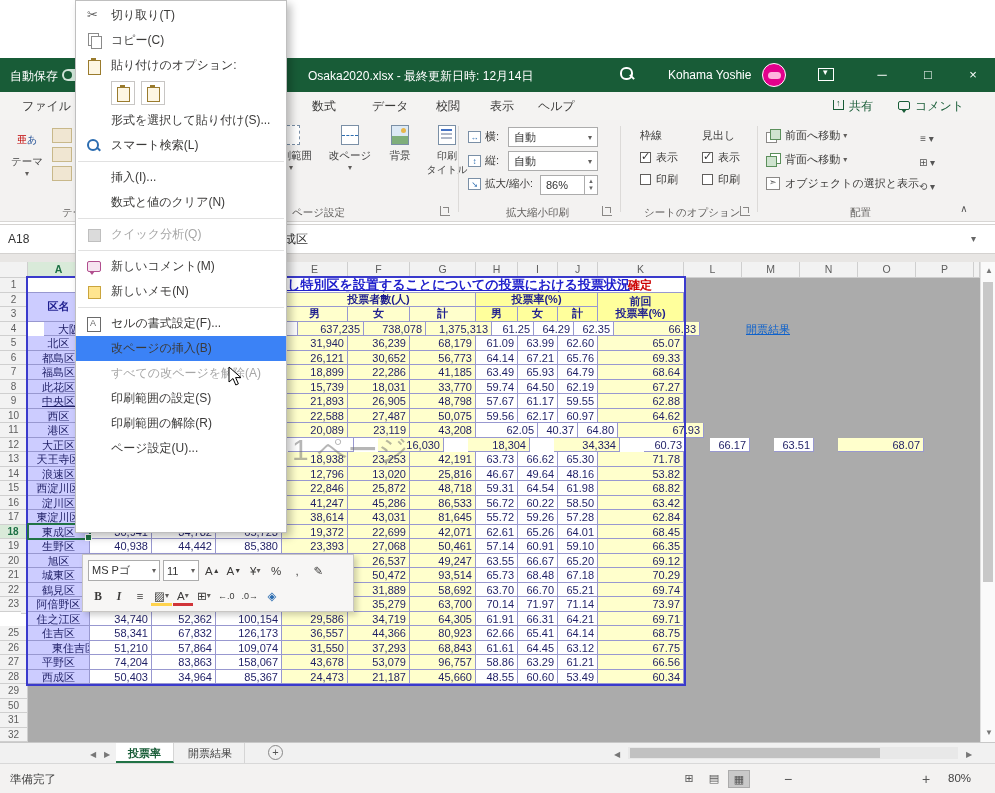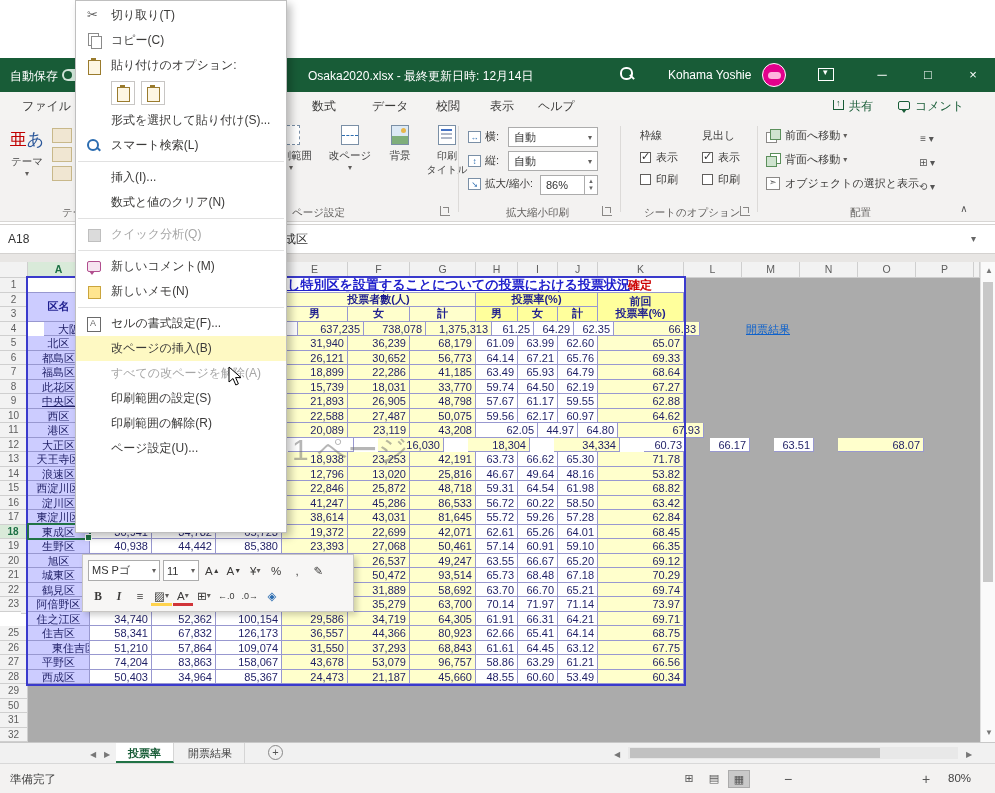--- a/index.html
+++ b/index.html
@@ -109,21 +109,21 @@
 .addsheet{position:absolute;left:268px;top:2px;width:15px;height:15px;border:1px solid #888;border-radius:8px;color:#555;font-size:11px;text-align:center;line-height:13px}
 .hscroll{position:absolute;left:628px;top:4px;width:330px;height:12px;background:#E8E8E8}
 .hthumb{position:absolute;left:2px;top:1px;width:250px;height:10px;background:#C1C1C1}
 .statusbar{position:absolute;left:0;top:763px;width:995px;height:30px;background:#F3F2F1;border-top:1px solid #D8D8D8;font-size:11.5px;color:#444}
 .viewic{position:absolute;top:6px;width:22px;height:18px;text-align:center;line-height:17px;font-size:11px;color:#555}
 .viewic.sel{background:#C9C9C9;border:1px solid #ABABAB}
 
 
 .ctxmenu{position:absolute;left:75px;top:0;width:212px;height:533px;background:#fff;border:1px solid #BFBFBF;box-shadow:4px 4px 8px rgba(0,0,0,.25);z-index:50;padding-top:2px}
 .mi{display:flex;align-items:center;height:25px;padding:0 8px 0 10px;font-size:12px;color:#3b3a39;white-space:nowrap}
-.mi.hl{background:#fef9c3}
+.mi.hl{background:#3b82f6}
 .mi.dis{color:#A6A6A6}
 .msep{height:7px;position:relative}
 .msep::after{content:"";position:absolute;left:2px;right:2px;top:3px;border-top:1px solid #E1E1E1}
 .mic{width:16px;height:16px;position:relative;flex:0 0 16px;margin-right:9px}
 .mic-cut::before{content:"✂";position:absolute;left:1px;top:-1px;font-size:13px;color:#5f5f5f}
 .mic-copy::before{content:"";position:absolute;left:2px;top:0;width:9px;height:11px;border:1px solid #8a8a8a;background:#fff}
 .mic-copy::after{content:"";position:absolute;left:5px;top:3px;width:9px;height:11px;border:1px solid #8a8a8a;background:#fff}
 .mic-clip::before{content:"";position:absolute;left:2px;top:2px;width:11px;height:13px;border:1px solid #9a7b2d;background:#fdf6e3}
 .mic-clip::after{content:"";position:absolute;left:5px;top:0;width:5px;height:3px;background:#9a7b2d}
 .mic-lookup::before{content:"";position:absolute;left:1px;top:1px;width:8px;height:8px;border:2px solid #2b6cb0;border-radius:6px}
@@ -171,21 +171,21 @@
   <div class="tabrow">
     <span class="rtab" style="left:18px">ファイル</span>
     <span id="rtabs"><span class="rtab" style="left: 308px;">数式</span><span class="rtab" style="left: 368px;">データ</span><span class="rtab" style="left: 432px;">校閲</span><span class="rtab" style="left: 486px;">表示</span><span class="rtab" style="left: 534px;">ヘルプ</span></span>
     <span class="sharebtn" style="left:833px"><span class="shic"></span><span>共有</span></span>
     <span class="cmtbtn" style="left:898px"><span class="cmic"></span><span>コメント</span></span>
   </div>
 
   <div class="ribbon">
 
     <div class="bigbtn" style="left:6px;top:5px;width:42px">
-      <div style="font-size:17px;line-height:30px"><span style="color:#C00000">亜</span><span style="color:#2B579A">あ</span></div>
+      <div style="font-size:10px;line-height:30px"><span style="color:#C00000">亜</span><span style="color:#2B579A">あ</span></div>
       <span>テーマ</span>
         <span class="caret">▾</span>
     </div>
     <span class="thsub" style="left:52px;top:8px"></span>
     <span class="thsub" style="left:52px;top:27px"></span>
     <span class="thsub" style="left:52px;top:46px"></span>
     <span class="grplabel" style="left:62px">テーマ</span>
     <span class="gsep" style="left:178px"></span>
 
     <div class="bigbtn" style="left:262px;top:5px;width:58px">
@@ -458,21 +458,21 @@
       </div>
       <div class="trow" style="left: 28px; top: 423px;">
         <div class="tc name" style="width: 62px;">港区</div>
         <div class="tc num bg-w" style="width: 62px;"></div>
         <div class="tc num bg-w" style="width: 64px;"></div>
         <div class="tc num bg-w" style="width: 66px;"></div>
         <div class="tc num bg-cream" style="width: 66px;">20,089</div>
         <div class="tc num bg-cream" style="width: 62px;">23,119</div>
         <div class="tc num bg-cream" style="width: 66px;">43,208</div>
         <div class="tc num bg-w" style="width: 62px;">62.05</div>
-        <div class="tc num bg-w" style="width: 40px;">44.97</div>
+        <div class="tc num bg-w" style="width: 40px;">40.37</div>
         <div class="tc num bg-w" style="width: 40px;">64.80</div>
         <div class="tc num bg-cream" style="width: 86px;">67.93</div>
       </div>
       <div class="trow" style="left: 28px; top: 437.5px; gap: 24px;">
         <div class="tc name" style="width: 62px;">大正区</div>
         <div class="tc num bg-w" style="width: 62px;"></div>
         <div class="tc num bg-w" style="width: 64px;"></div>
         <div class="tc num bg-w" style="width: 66px;"></div>
         <div class="tc num bg-cream" style="width: 66px;">16,030</div>
         <div class="tc num bg-cream" style="width: 62px;">18,304</div>

